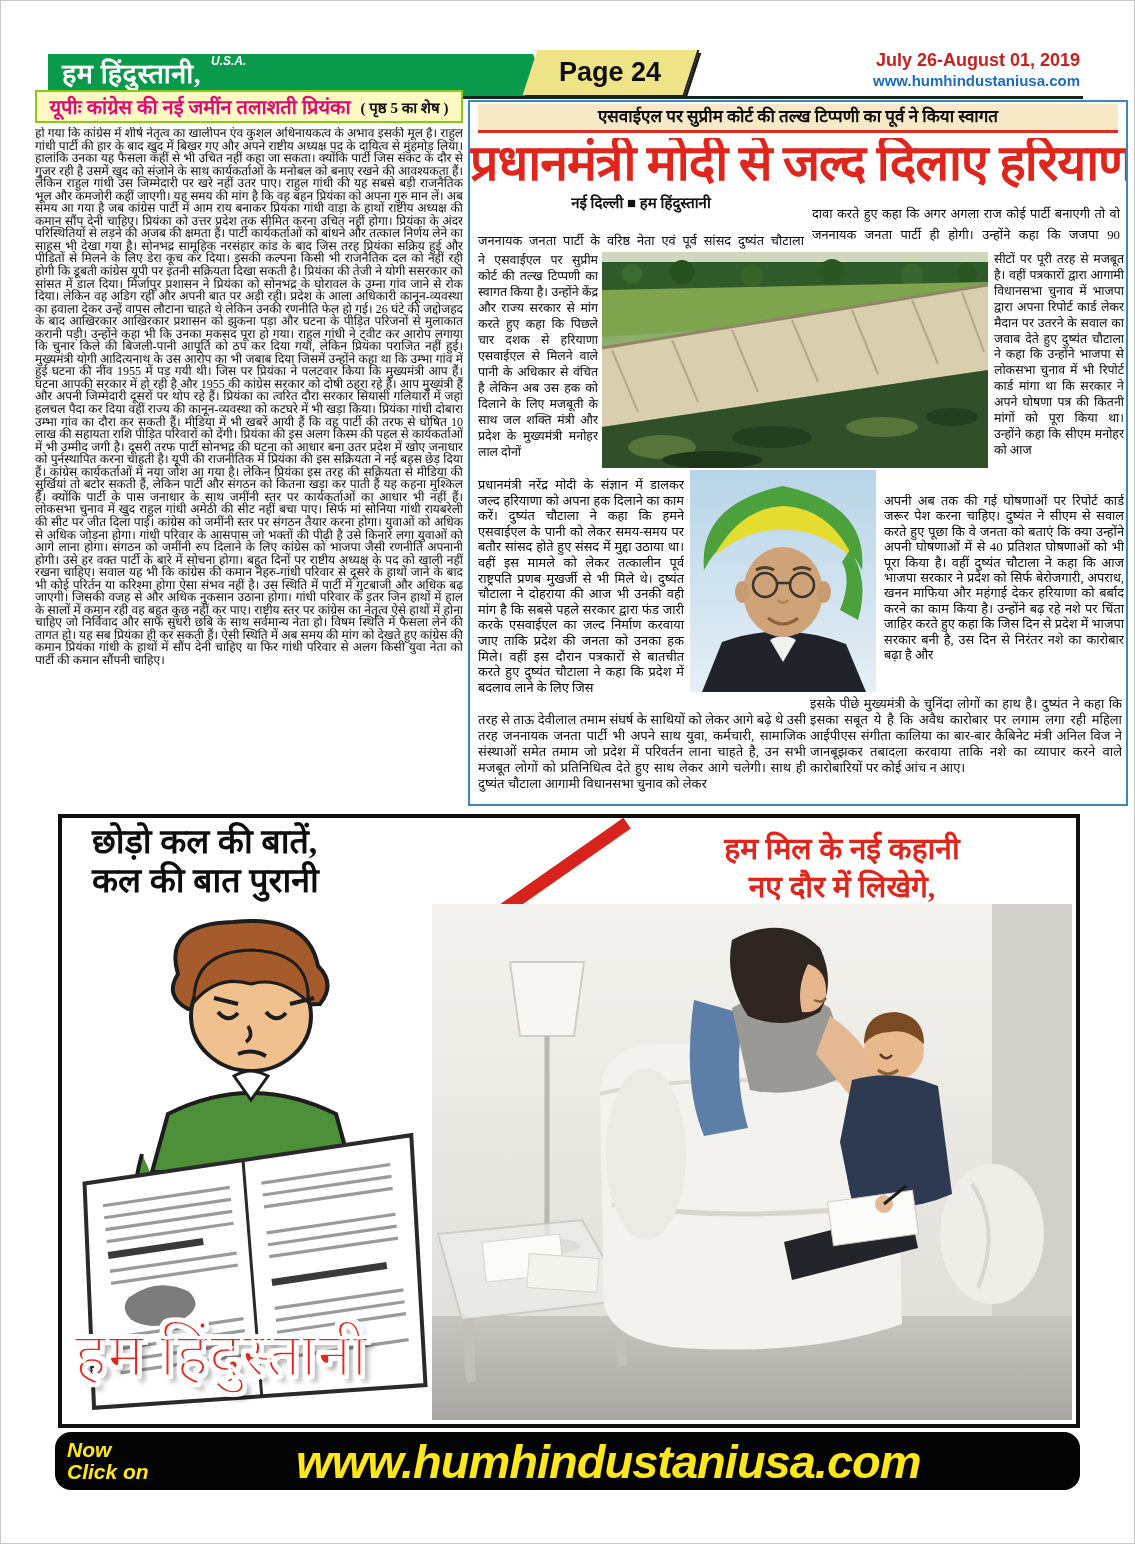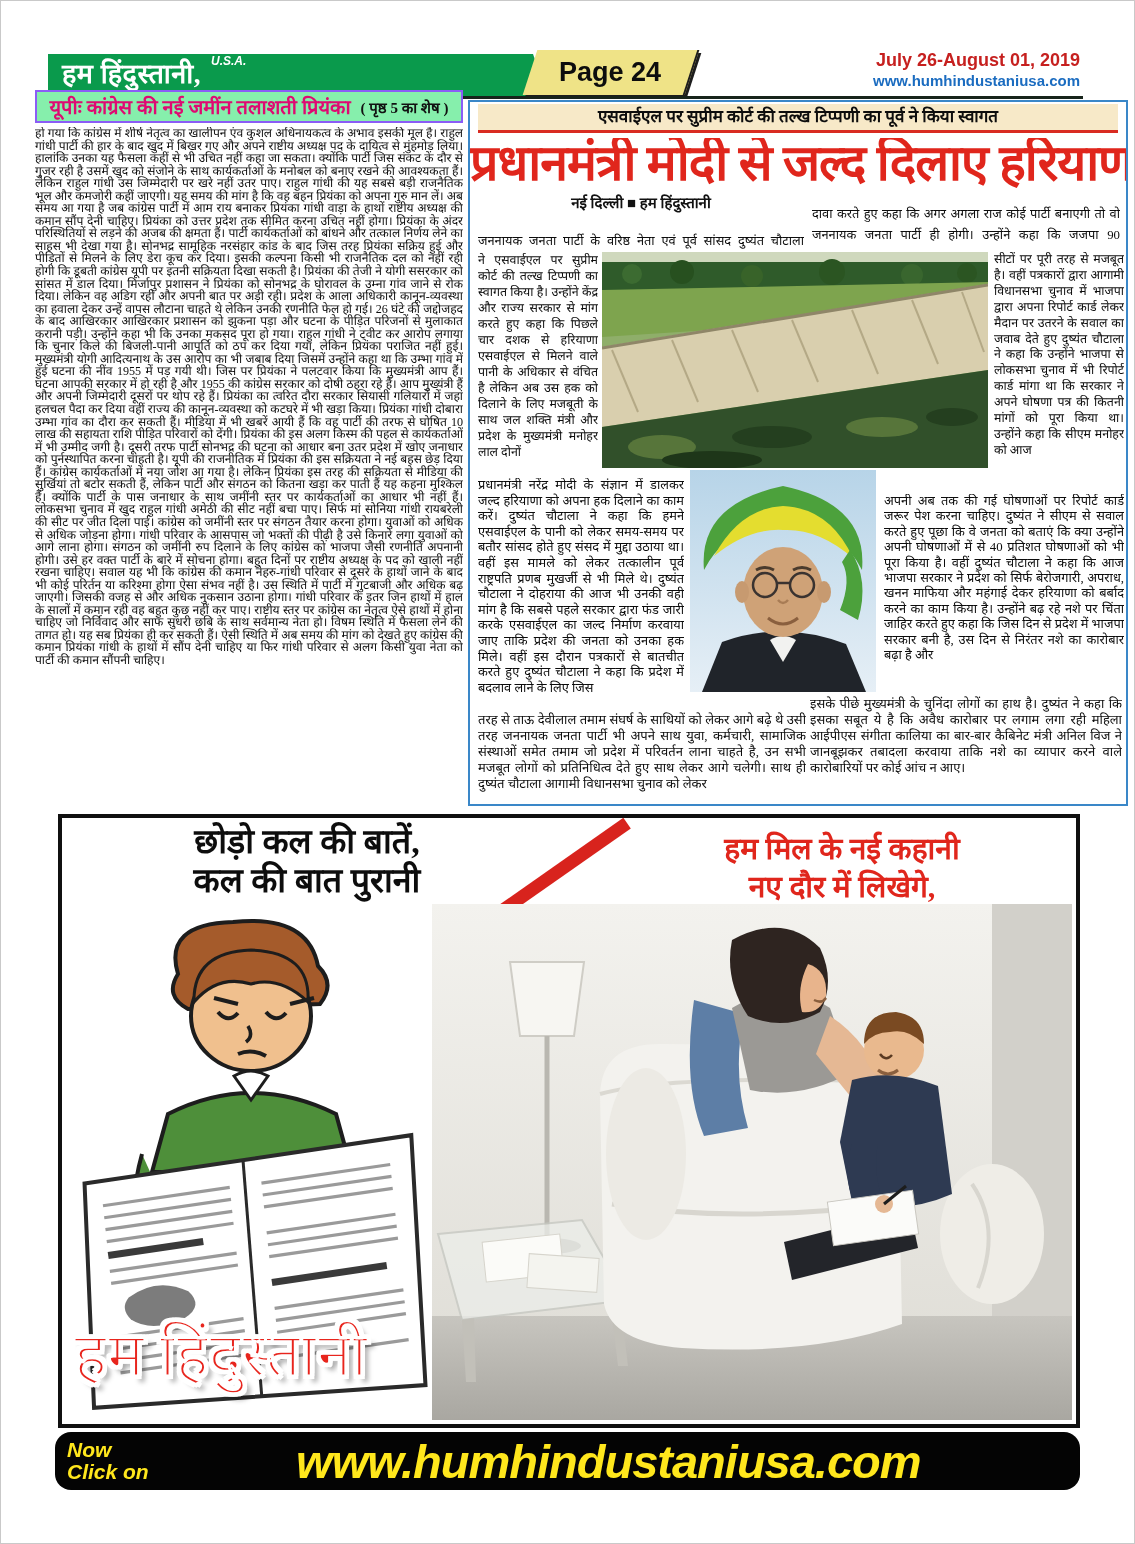--- a/index.html
+++ b/index.html
@@ -15,21 +15,21 @@
                 font-family:"Liberation Sans",sans-serif;}
   .page-badge{position:absolute;left:530px;top:50px;width:160px;height:45px;background:#efe387;
               transform:skewX(-18deg);box-shadow:3px 3px 0 #1d1d1d;border-right:2px solid #1d1d1d;}
   .page-badge span{display:block;transform:skewX(18deg);text-align:center;line-height:45px;
                    font-family:"Liberation Sans",sans-serif;font-weight:bold;font-size:27px;color:#0d0d0d;}
   .issue-info{position:absolute;right:55px;top:50px;text-align:right;font-family:"Liberation Sans",sans-serif;}
   .issue-date{color:#c6201f;font-weight:bold;font-size:18px;}
   .issue-site{color:#1b6cc0;font-weight:bold;font-size:15px;margin-top:1px;}
   .masthead-rule{position:absolute;left:35px;top:96px;width:1048px;height:3px;background:#17241b;}
   
-  .lh-box{position:absolute;left:35px;top:90px;width:428px;height:33px;background:#86efac;border:2px solid #8b5cf6;
+  .lh-box{position:absolute;left:35px;top:90px;width:428px;height:33px;background:#fef9c3;border:2px solid #84cc16;
           box-sizing:border-box;display:flex;align-items:center;justify-content:center;gap:10px;
           white-space:nowrap;overflow:hidden;z-index:3;}
   .lh-main{color:#df0a72;font-weight:bold;font-size:20px;}
   .lh-note{color:#111;font-weight:bold;font-size:15px;}
   .left-body{position:absolute;left:35px;top:127px;width:428px;height:681px;overflow:hidden;
              font-size:12.1px;line-height:12.55px;text-align:justify;color:#0c0c0c;}
   
   .r-box{position:absolute;left:468px;top:100px;width:660px;height:706px;border:2px solid #3a87c8;
          box-sizing:border-box;background:#fff;z-index:2;padding-left:36px;}
   .r-box *{box-sizing:border-box;}
@@ -46,21 +46,21 @@
   .c1-bottom{left:8px;top:610px;width:328px;height:88px;font-size:13px;line-height:16px;}
   .c2-intro{left:342px;top:102px;width:308px;height:44px;font-size:12.8px;line-height:21px;}
   .c2-narrow{left:524px;top:150px;width:130px;height:240px;font-size:12.4px;line-height:15.9px;}
   .c2-mid{left:414px;top:392px;width:240px;height:200px;font-size:12.8px;line-height:15.4px;}
   .c2-bottom{left:340px;top:594px;width:312px;height:100px;font-size:13px;line-height:16px;}
   .canal{position:absolute;left:132px;top:150px;width:386px;height:216px;}
   .turban{position:absolute;left:220px;top:368px;width:186px;height:222px;}
   
   .ad-box{position:absolute;left:58px;top:814px;width:1022px;height:614px;border:4px solid #101010;
           box-sizing:border-box;background:#fff;}
-  .slogan-left{position:absolute;left:30px;top:4px;width:430px;text-align:center;color:#0d0d0d;
+  .slogan-left{position:absolute;left:30px;top:4px;width:430px;color:#0d0d0d;
                font-weight:bold;font-size:34px;line-height:1.16;}
   .slogan-right{position:absolute;left:555px;top:12px;width:450px;text-align:center;color:#e0261c;
                 font-weight:bold;font-size:30px;line-height:1.25;}
   .slash{position:absolute;left:415px;top:46px;width:165px;height:13px;background:#d8231d;
          transform:rotate(-35deg);}
   .cartoon{position:absolute;left:6px;top:86px;width:380px;height:516px;}
   .couch{position:absolute;left:370px;top:86px;width:640px;height:516px;}
   .ad-brand{position:absolute;left:12px;top:492px;font-weight:normal;font-size:62px;color:#e8251d;z-index:5;
             -webkit-text-stroke:3px #ffffff;
             text-shadow:-3px -3px 0 #fff,3px -3px 0 #fff,-3px 3px 0 #fff,3px 3px 0 #fff,

